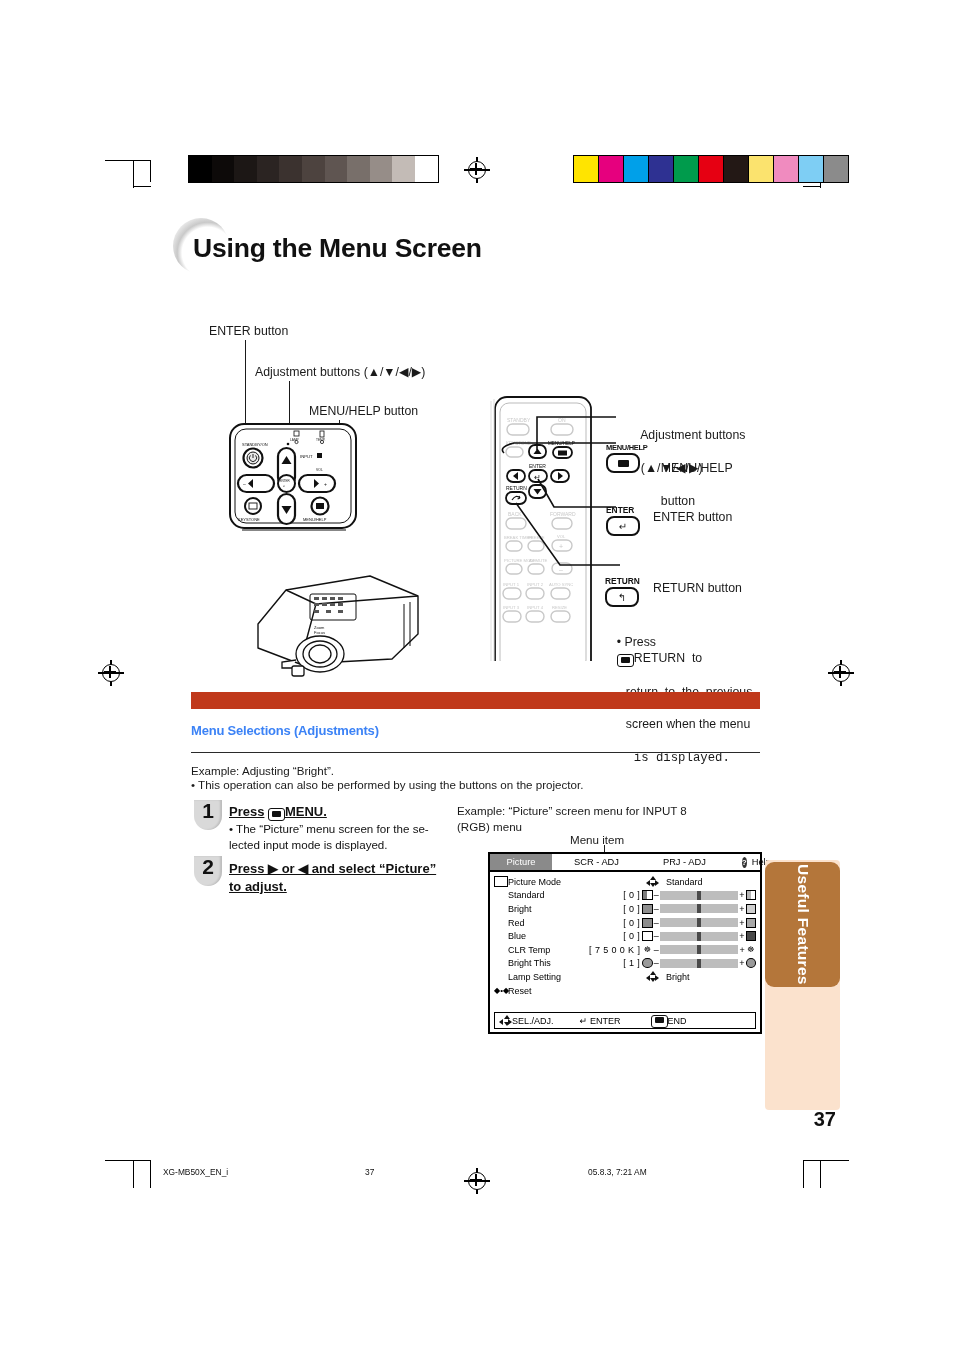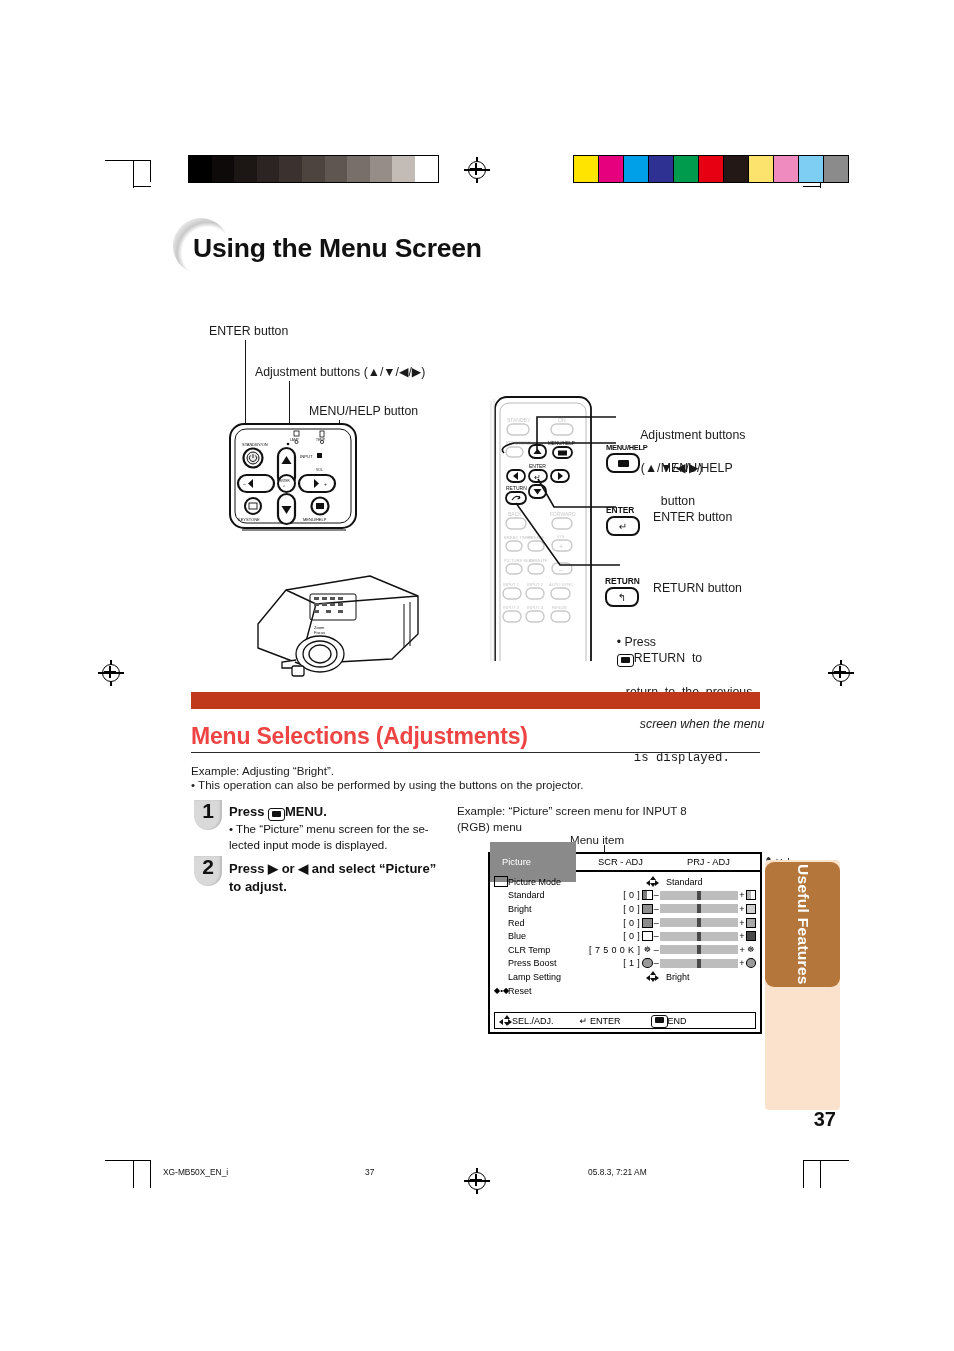--- a/index.html
+++ b/index.html
@@ -26,46 +26,46 @@
   .title-circle{position:absolute;left:173px;top:218px;width:56px;height:56px;border-radius:50%;
      background:radial-gradient(circle at 62% 62%, #ffffff 0 52%, #c9c9c9 62%, #ffffff 86%);}
   .page-title{position:absolute;left:193px;top:233px;font-size:26.5px;font-weight:bold;letter-spacing:-0.2px;color:#111;}
 
   
   .lbl{position:absolute;font-size:12.3px;color:#1a1a1a;white-space:pre;line-height:1.32;}
   .lead{position:absolute;background:#1a1a1a;}
 
   
   .orange-bar{position:absolute;left:191px;top:692px;width:569px;height:17px;background:#c0391b;}
-  .sect-head{position:absolute;left:191px;top:723px;font-size:23px;font-weight:bold;color:#ef4444;letter-spacing:-0.2px;}
+  .sect-head{position:absolute;left:191px;top:723px;font-size:13px;font-weight:bold;color:#3b82f6;letter-spacing:-0.2px;}
   .hr-thin{position:absolute;left:191px;top:752px;width:569px;height:1.3px;background:#2a2a2a;}
 
   .body-txt{position:absolute;font-size:11.6px;color:#1a1a1a;line-height:1.42;}
 
   
   .step{position:absolute;width:34px;}
   .step .tag{width:28px;height:30px;background:#d9d9d9;border-radius:0 0 14px 14px;
       display:flex;align-items:flex-start;justify-content:center;
       box-shadow:inset -2px 0 2px rgba(0,0,0,.13);}
   .step .tag b{font-size:21px;font-weight:bold;color:#111;line-height:1.02;}
   .step-txt{position:absolute;font-size:12.6px;color:#111;line-height:1.36;}
-  .step-txt .b{font-weight:bold;font-size:13px;}
+  .step-txt .b{font-weight:bold;font-size:13px;text-decoration:underline;}
   .step-txt .sub{font-weight:normal;font-size:11.6px;display:block;}
 
   
   .key{display:inline-block;border:1.6px solid #111;border-radius:3px;padding:0 3px;
        line-height:9px;height:11px;vertical-align:-1px;background:#fff;}
   .key .in{display:inline-block;width:9px;height:6px;background:#111;border-radius:1px;}
 
   
   #osd{position:absolute;left:488px;top:852px;width:270px;border:2.4px solid #000;background:#fff;
        font-size:8.6px;color:#000;}
   #osd .tabs{display:flex;align-items:center;height:16px;border-bottom:2px solid #000;background:#fff;}
   #osd .tab{font-size:9.3px;padding:0 22px;line-height:16px;white-space:nowrap;}
-  #osd .tab.sel{background:#8a8a8a;color:#fff;min-width:62px;padding:12px;}
+  #osd .tab.sel{background:#8a8a8a;color:#fff;min-width:62px;text-align:center;padding:0;}
   #osd .helpico{width:11px;height:11px;border-radius:50%;background:#333;color:#fff;font-size:8px;
      display:inline-flex;align-items:center;justify-content:center;font-weight:bold;margin:0 5px 0 14px;}
   #osd .rows{padding:3px 4px 2px 4px;}
   #osd .row{display:flex;align-items:center;height:13.6px;white-space:nowrap;}
   #osd .nm{width:78px;padding-left:14px;font-size:9px;}
   #osd .nm.ic{position:relative;}
   #osd .brk{width:64px;text-align:right;font-size:9px;letter-spacing:.4px;padding-right:2px;}
   #osd .sw{width:11px;height:10px;border:1.4px solid #000;box-sizing:border-box;}
   #osd .sign{width:8px;text-align:center;font-size:9px;}
   #osd .slider{width:84px;height:9px;background:#bdbdbd;position:relative;}
@@ -350,21 +350,21 @@
 <div class="abs" style="left:605px;top:576px;">
   <div style="font-size:8.4px;font-weight:bold;color:#111;">RETURN</div>
   <div style="width:30px;height:16px;border:2.2px solid #111;border-radius:8px;display:flex;align-items:center;justify-content:center;margin-top:1px;font-size:10px;">↰</div>
 </div>
 <div class="lbl" style="left:653px;top:580px;">RETURN button</div>
 
 <div class="lbl" style="left:610px;top:618px;width:152px;">
   <span>• Press</span>
   <span class="key"><span class="in"></span></span><span>RETURN  to</span><br>
   <span style="margin-left:9px;">return  to  the  previous</span><br>
-  <span style="margin-left:23px;font-style:italic;">screen when the menu</span><br>
+  <span style="margin-left:9px;">screen when the menu</span><br>
   <span style="margin-left:17px;font-family:Liberation Mono, monospace;">is displayed.</span>
 </div>
 
 <div class="orange-bar"></div>
 <div class="sect-head">Menu Selections (Adjustments)</div>
 <div class="hr-thin"></div>
 
 <div class="body-txt" style="left:191px;top:763px;">Example: Adjusting “Bright”.</div>
 <div class="body-txt" style="left:191px;top:777px;">• This operation can also be performed by using the buttons on the projector.</div>
 
@@ -470,21 +470,21 @@
       <div class="sw" style="border:none;background:none;font-size:8px;text-align:center;line-height:10px;">☸</div>
       <div class="sign">–</div>
       <div class="slider">
           <b style="left: 50%;"></b>
         </div>
       <div class="sign">+</div>
       <div class="sw" style="border:none;background:none;font-size:8px;text-align:center;line-height:10px;">☸</div>
     </div>
 
     <div class="row">
-      <div class="nm">Press Boost</div>
+      <div class="nm">Bright This</div>
       <div class="brk">[          1 ]</div>
       <div class="sw" style="background:#9a9a9a;border-radius:50%;"></div>
       <div class="sign">–</div>
       <div class="slider">
           <b style="left: 50%;"></b>
         </div>
       <div class="sign">+</div>
       <div class="sw" style="background:#9a9a9a;border-radius:50%;"></div>
     </div>
 

